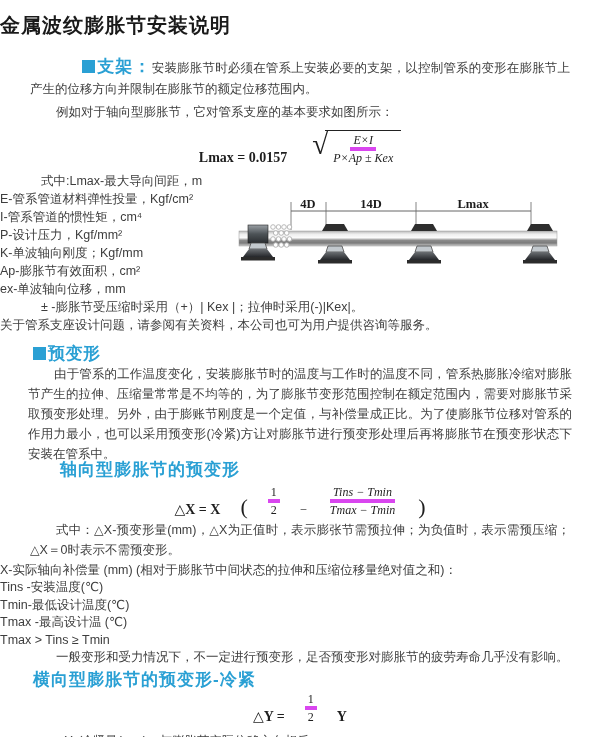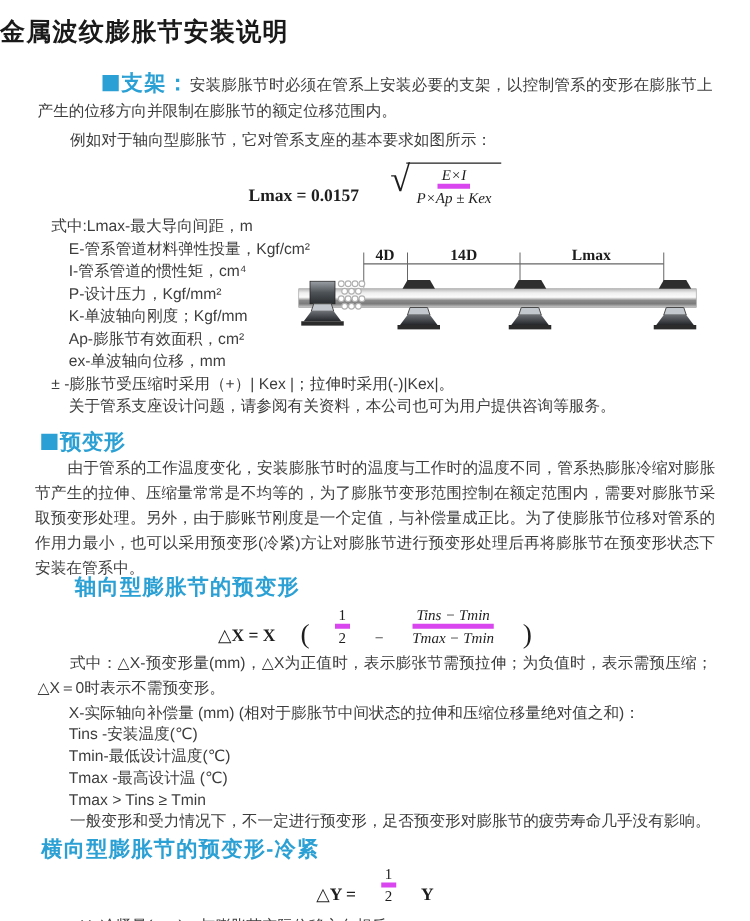--- a/index.html
+++ b/index.html
@@ -36,21 +36,21 @@
   .frac { display:inline-flex; flex-direction:column; align-items:center; font-size:12px; line-height:1.2; }
   .frac .num { padding:0 3px; border-bottom:4px solid #d946ef; }
   .frac .den { padding:0 3px; }
   .ital { font-style:italic; }
   .paren { font-size:22px; font-weight:normal; line-height:1; }
   .f2 { margin-top:2px; min-height:36px; }
   .f3 { margin-top:2px; min-height:32px; }
 
   
   .defs { margin-top:6px; line-height:18px; }
-  .def-line { margin-left:55px; }
+  .def-line { }
   .def-line.flush { margin-left:41px; }
 
   .sec-head { margin:8px 0 0 33px; height:22px; }
   .sec-head .h-blue { letter-spacing:0.5px; }
   .body-p { margin:0 28px 0; line-height:20px; text-indent:26px; text-align:justify; }
   .sub-head { color:var(--accent); font-size:17px; font-weight:bold; letter-spacing:1px; }
   .sub-head.axial { margin:-5px 0 0 60px; line-height:21px; }
   .sub-head.lateral { margin:2px 0 0 33px; line-height:21px; }
   .explain { margin:2px 30px 0; line-height:20px; text-indent:26px; text-align:justify; }
   .defs2 { margin-top:2px; line-height:17.5px; }

